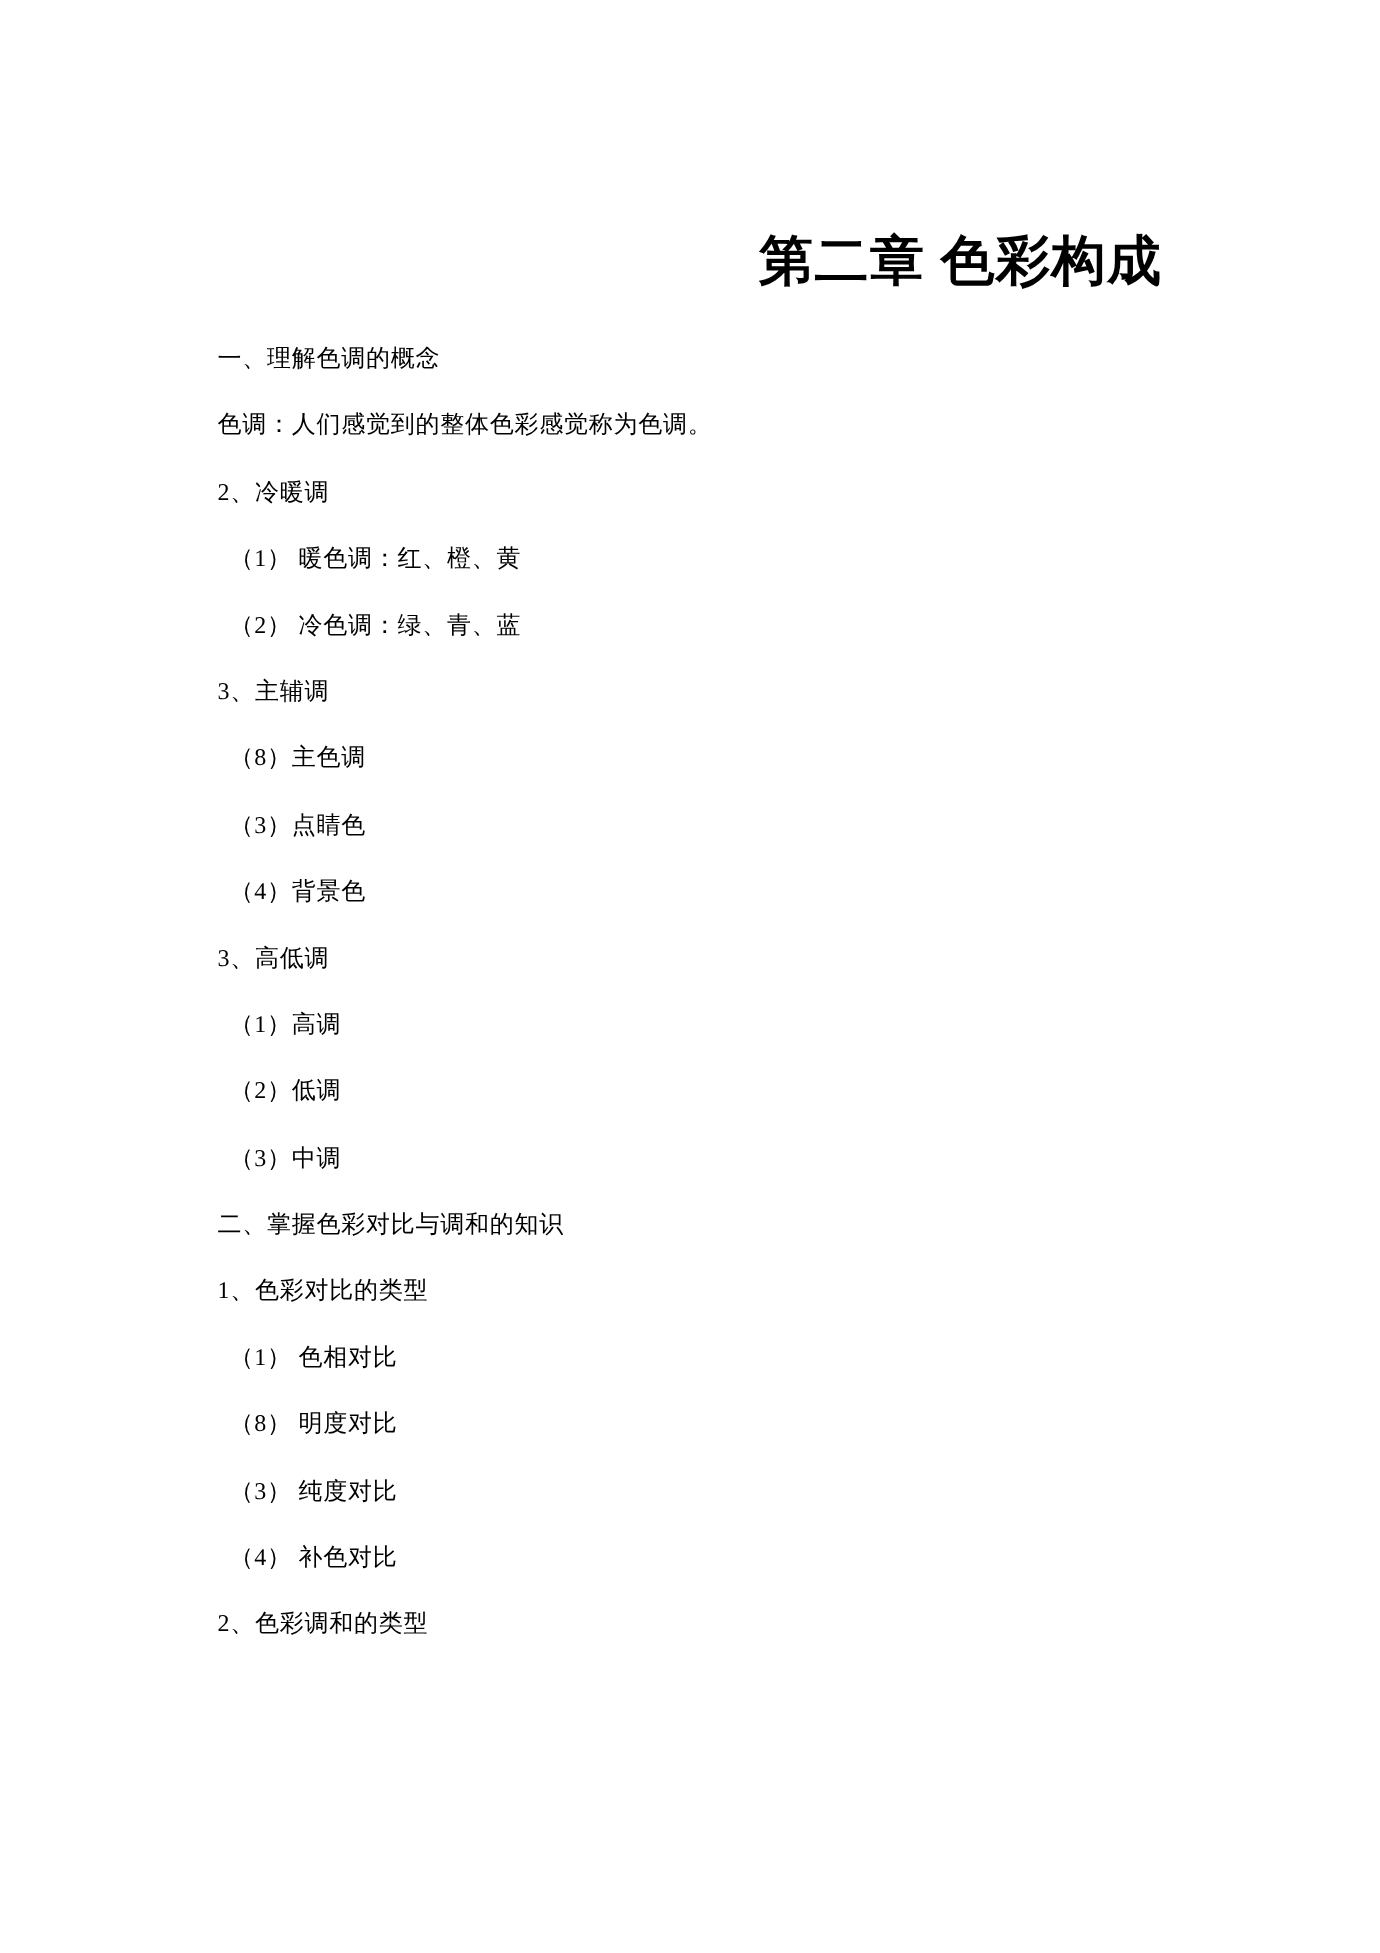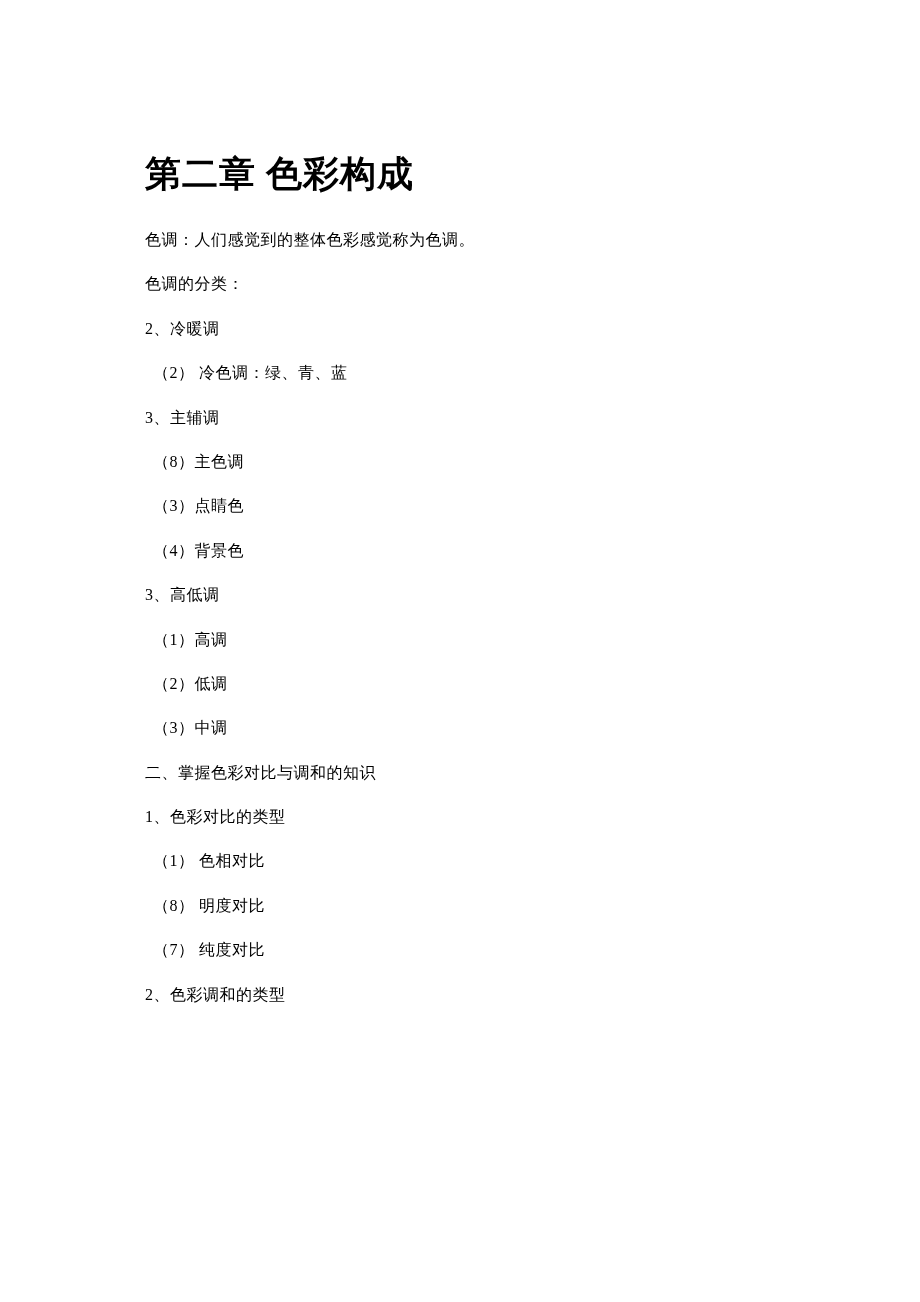--- a/index.html
+++ b/index.html
@@ -11,51 +11,53 @@
       width: 920px;
       height: 1302px;
       background: #fff;
       font-family: "SimSun", "宋体", serif;
       color: #000;
       padding: 150px 145px 0 145px;
     }
     .title {
       font-size: 36px;
       font-weight: bold;
-      text-align: left;
+      text-align: right;
       margin-bottom: 30px;
       letter-spacing: 1px;
     }
     .line {
       font-size: 16px;
       line-height: 1.4;
       margin-bottom: 22px;
       letter-spacing: 0.5px;
     }
     .indent-1 {
       padding-left: 8px;
     }
   </style>
 </head>
 <body>
 
 <h1 class="title">第二章  色彩构成</h1>
 
 <div id="doc-body">
+    <div class="line">一、理解色调的概念</div>
     <div class="line">色调：人们感觉到的整体色彩感觉称为色调。</div>
-    <div class="line">色调的分类：</div>
     <div class="line">2、冷暖调</div>
+    <div class="line indent-1">（1）  暖色调：红、橙、黄</div>
     <div class="line indent-1">（2）  冷色调：绿、青、蓝</div>
     <div class="line">3、主辅调</div>
     <div class="line indent-1">（8）主色调</div>
     <div class="line indent-1">（3）点睛色</div>
     <div class="line indent-1">（4）背景色</div>
     <div class="line">3、高低调</div>
     <div class="line indent-1">（1）高调</div>
     <div class="line indent-1">（2）低调</div>
     <div class="line indent-1">（3）中调</div>
     <div class="line">二、掌握色彩对比与调和的知识</div>
     <div class="line">1、色彩对比的类型</div>
     <div class="line indent-1">（1）  色相对比</div>
     <div class="line indent-1">（8）  明度对比</div>
-    <div class="line indent-1">（7）  纯度对比</div>
+    <div class="line indent-1">（3）  纯度对比</div>
+    <div class="line indent-1">（4）  补色对比</div>
     <div class="line">2、色彩调和的类型</div>
   </div>
 
 </body></html>

